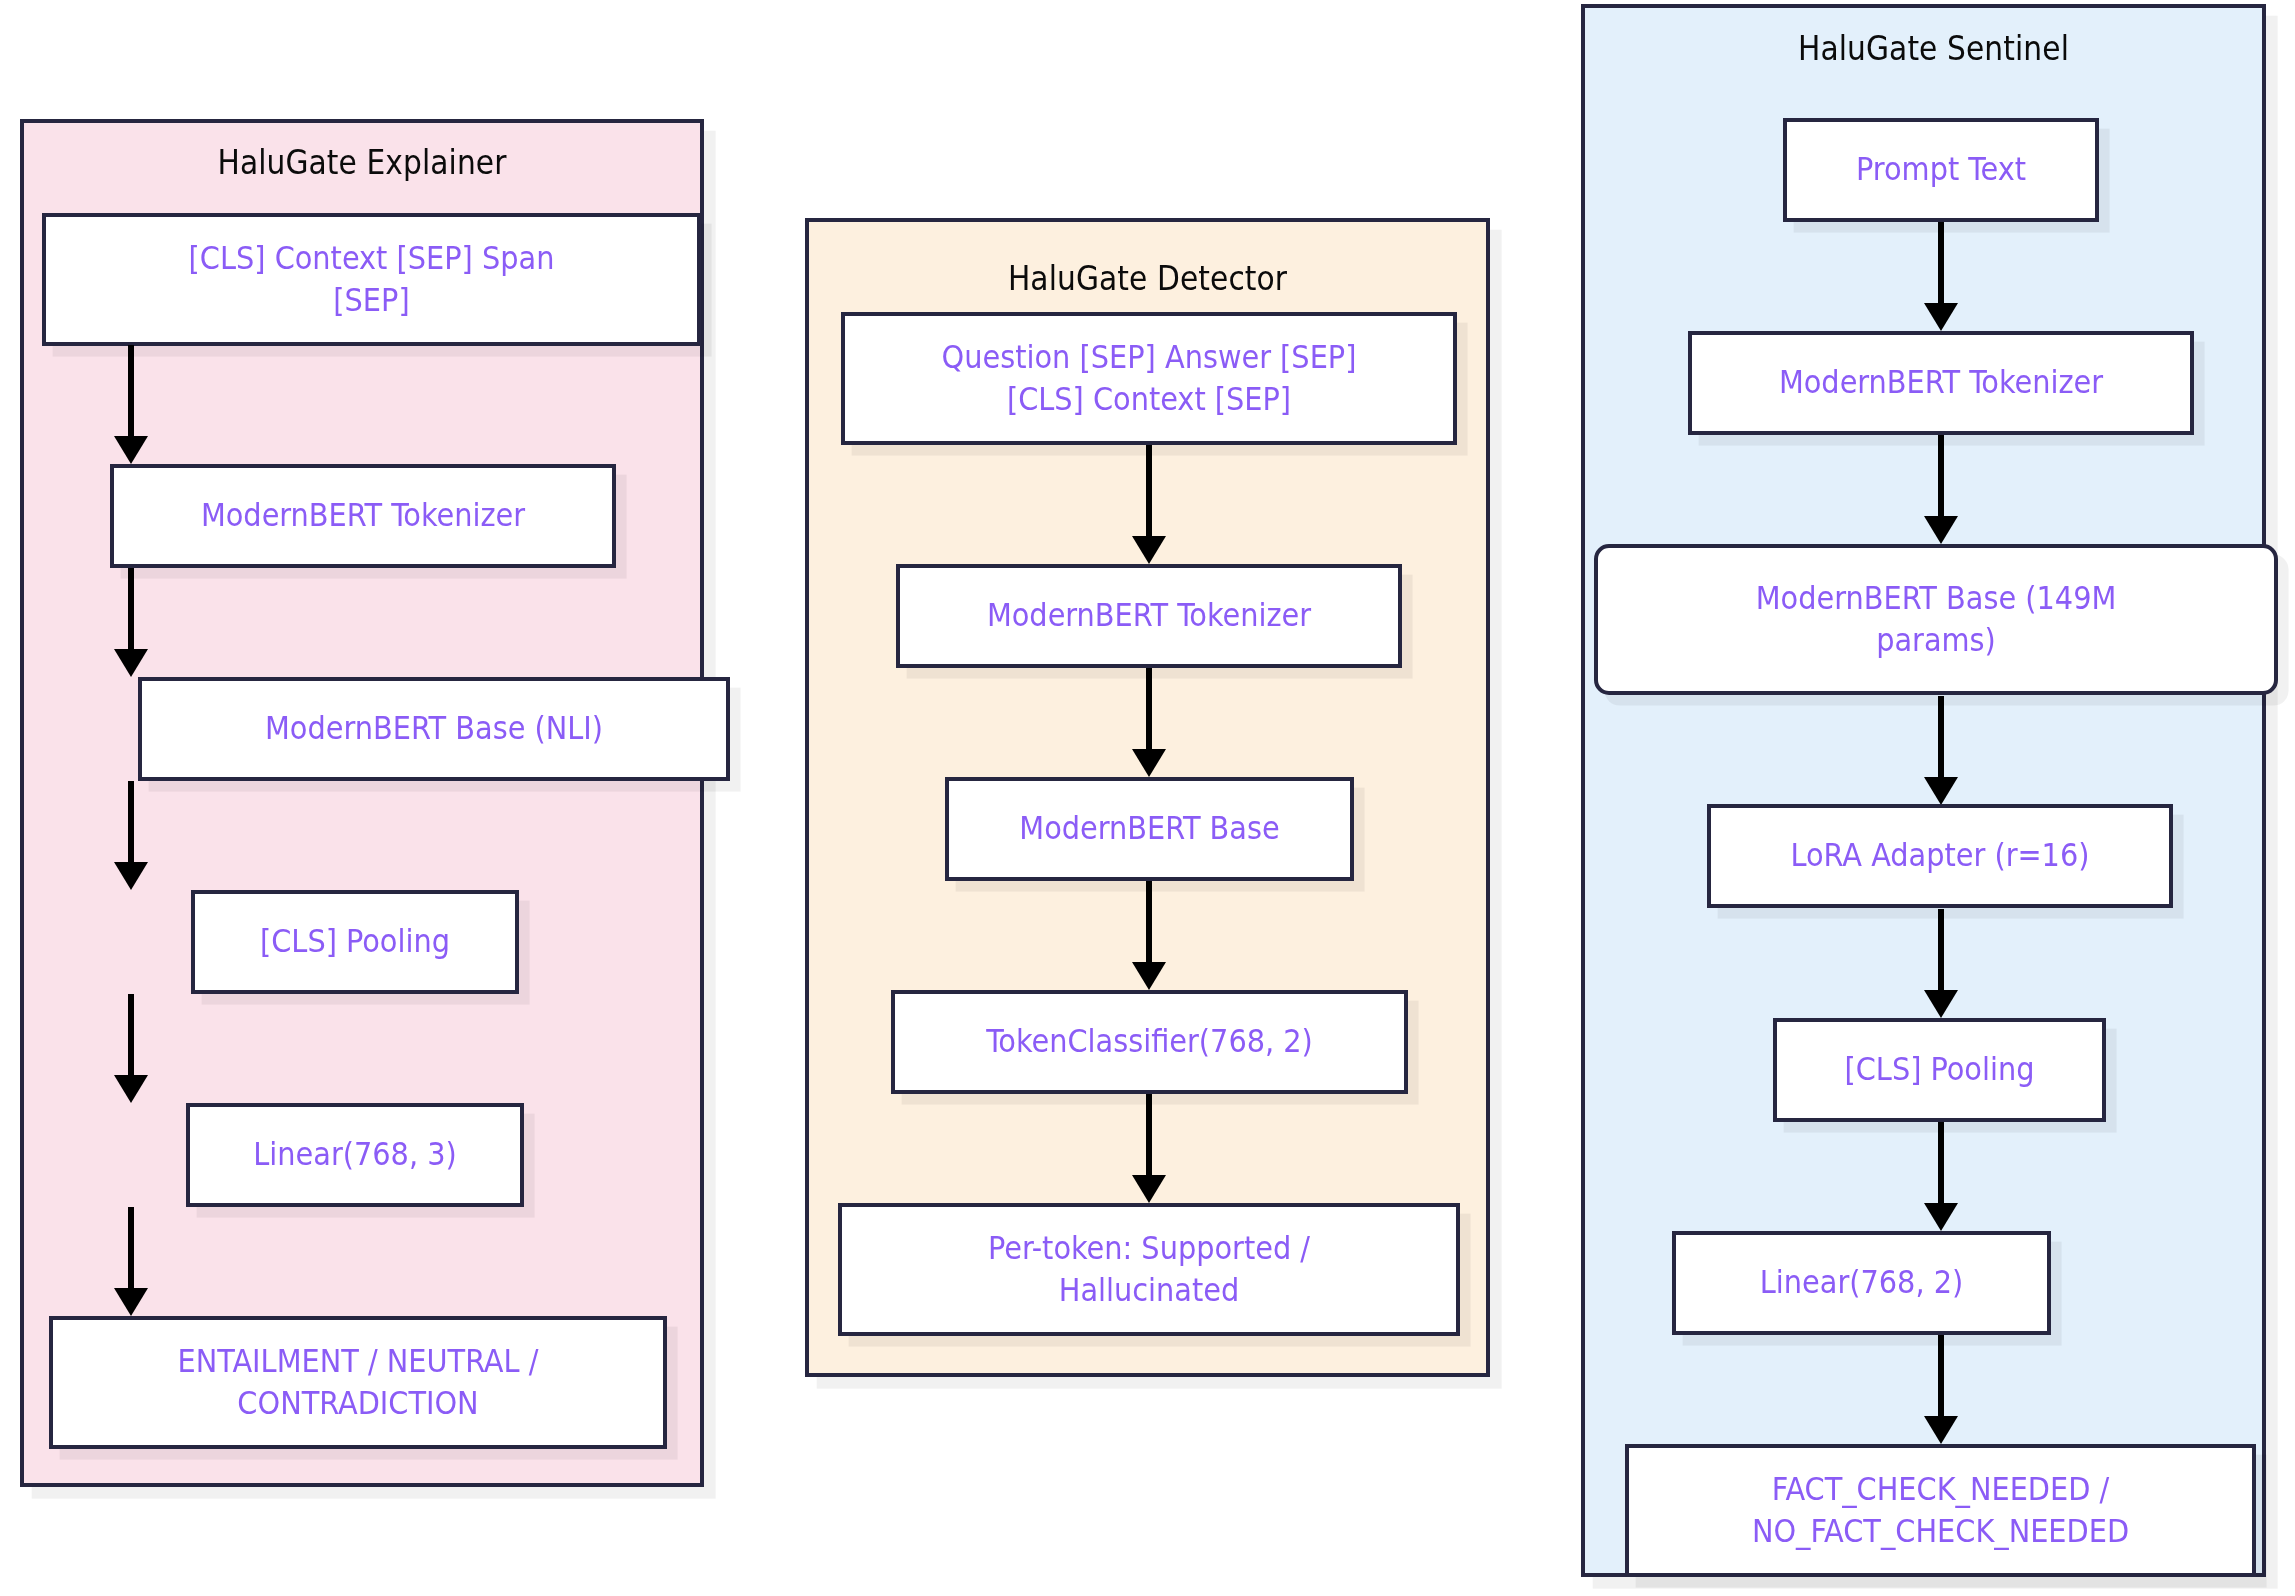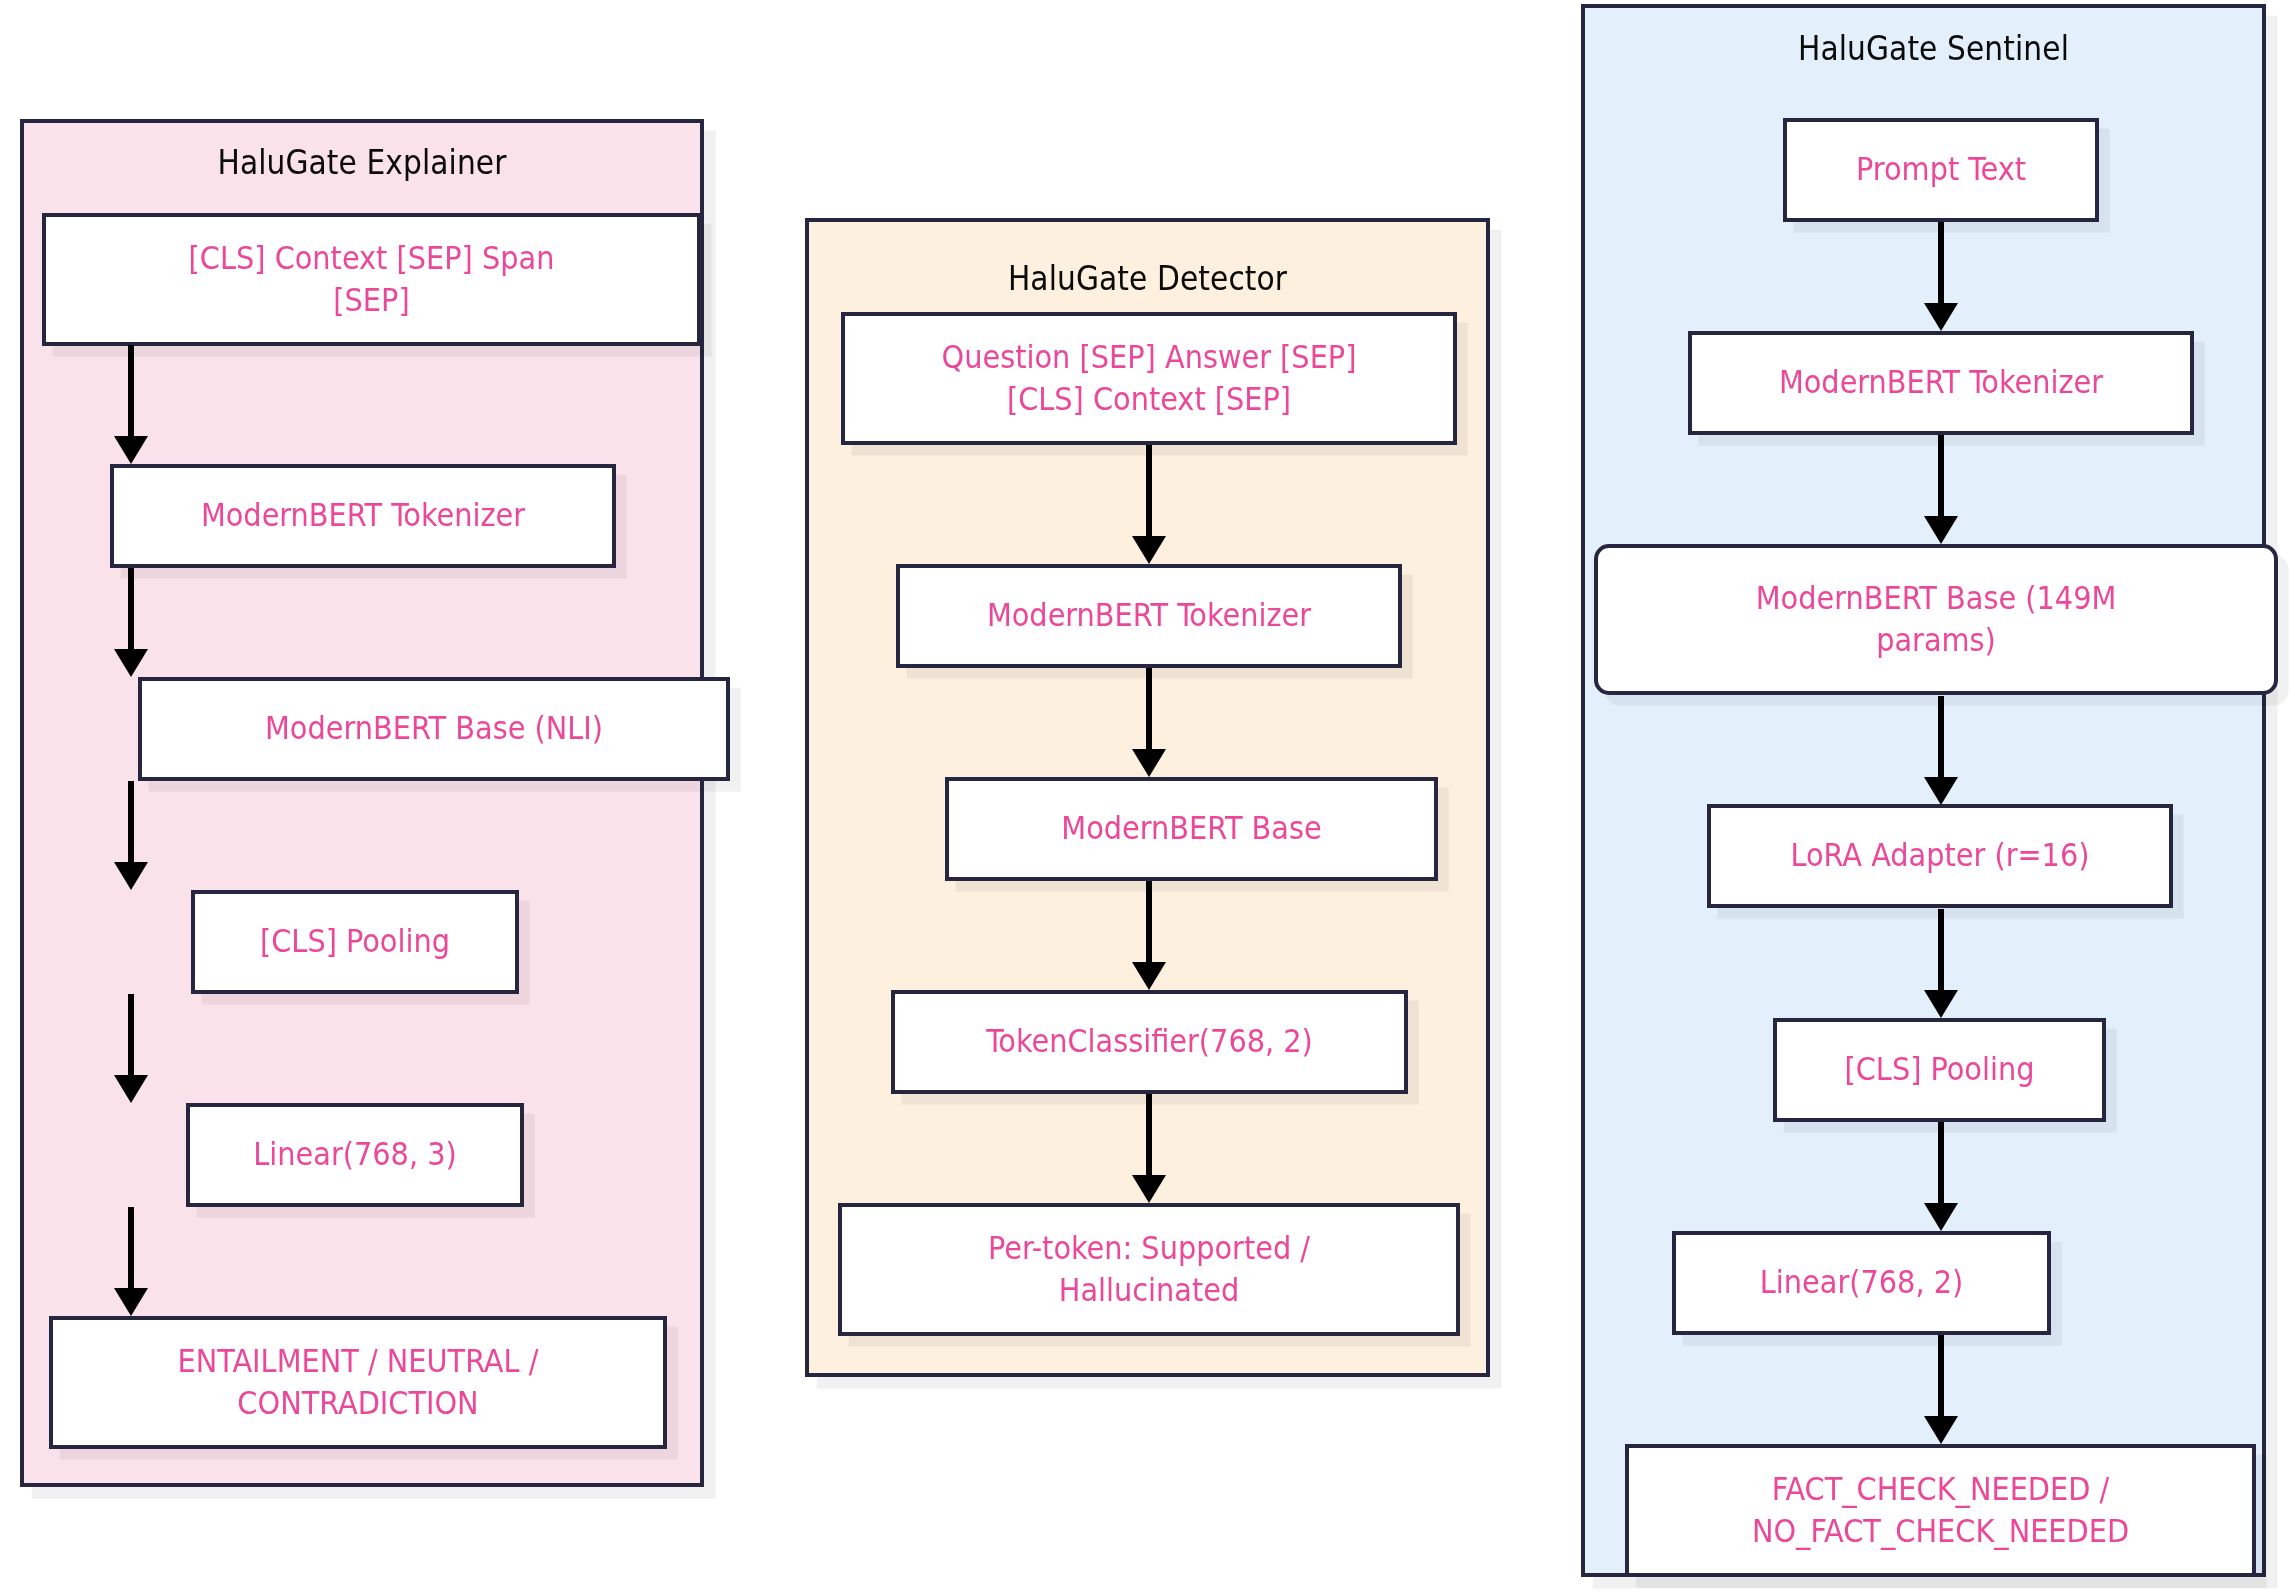--- a/index.html
+++ b/index.html
@@ -34,21 +34,21 @@
     letter-spacing: 0.1px;
     white-space: nowrap;
   }
 
   
   .node {
     position: absolute;
     box-sizing: border-box;
     background: #ffffff;
     border: 4.8px solid #262640;
-    color: #ec4899;
+    color: #8b5cf6;
     display: flex;
     align-items: center;
     justify-content: center;
     text-align: center;
     font-size: 32px;
     line-height: 1.30;
     padding: 0 9.6px;
     box-shadow: 10.6px 10.6px 0 0 rgba(0,0,0,0.055);
   }
   .node span { display: block; }
@@ -150,21 +150,21 @@
   </div>
 
   <div class="node" style="left:896px; top:564px; width:506px; height:104px;">
     <span>ModernBERT Tokenizer</span>
   </div>
   <div class="arrow" style="left:1132px; top:668px; height:109px;">
     <div class="shaft" style="height:81px;"></div>
     <div class="head" style="top:81px;"></div>
   </div>
 
-  <div class="node" style="left:945px; top:777px; width:493px; height:104px;">
+  <div class="node" style="left:945px; top:777px; width:409px; height:104px;">
     <span>ModernBERT Base</span>
   </div>
   <div class="arrow" style="left:1132px; top:881px; height:109px;">
     <div class="shaft" style="height:81px;"></div>
     <div class="head" style="top:81px;"></div>
   </div>
 
   <div class="node" style="left:891px; top:990px; width:517px; height:104px;">
     <span>TokenClassifier(768, 2)</span>
   </div>

